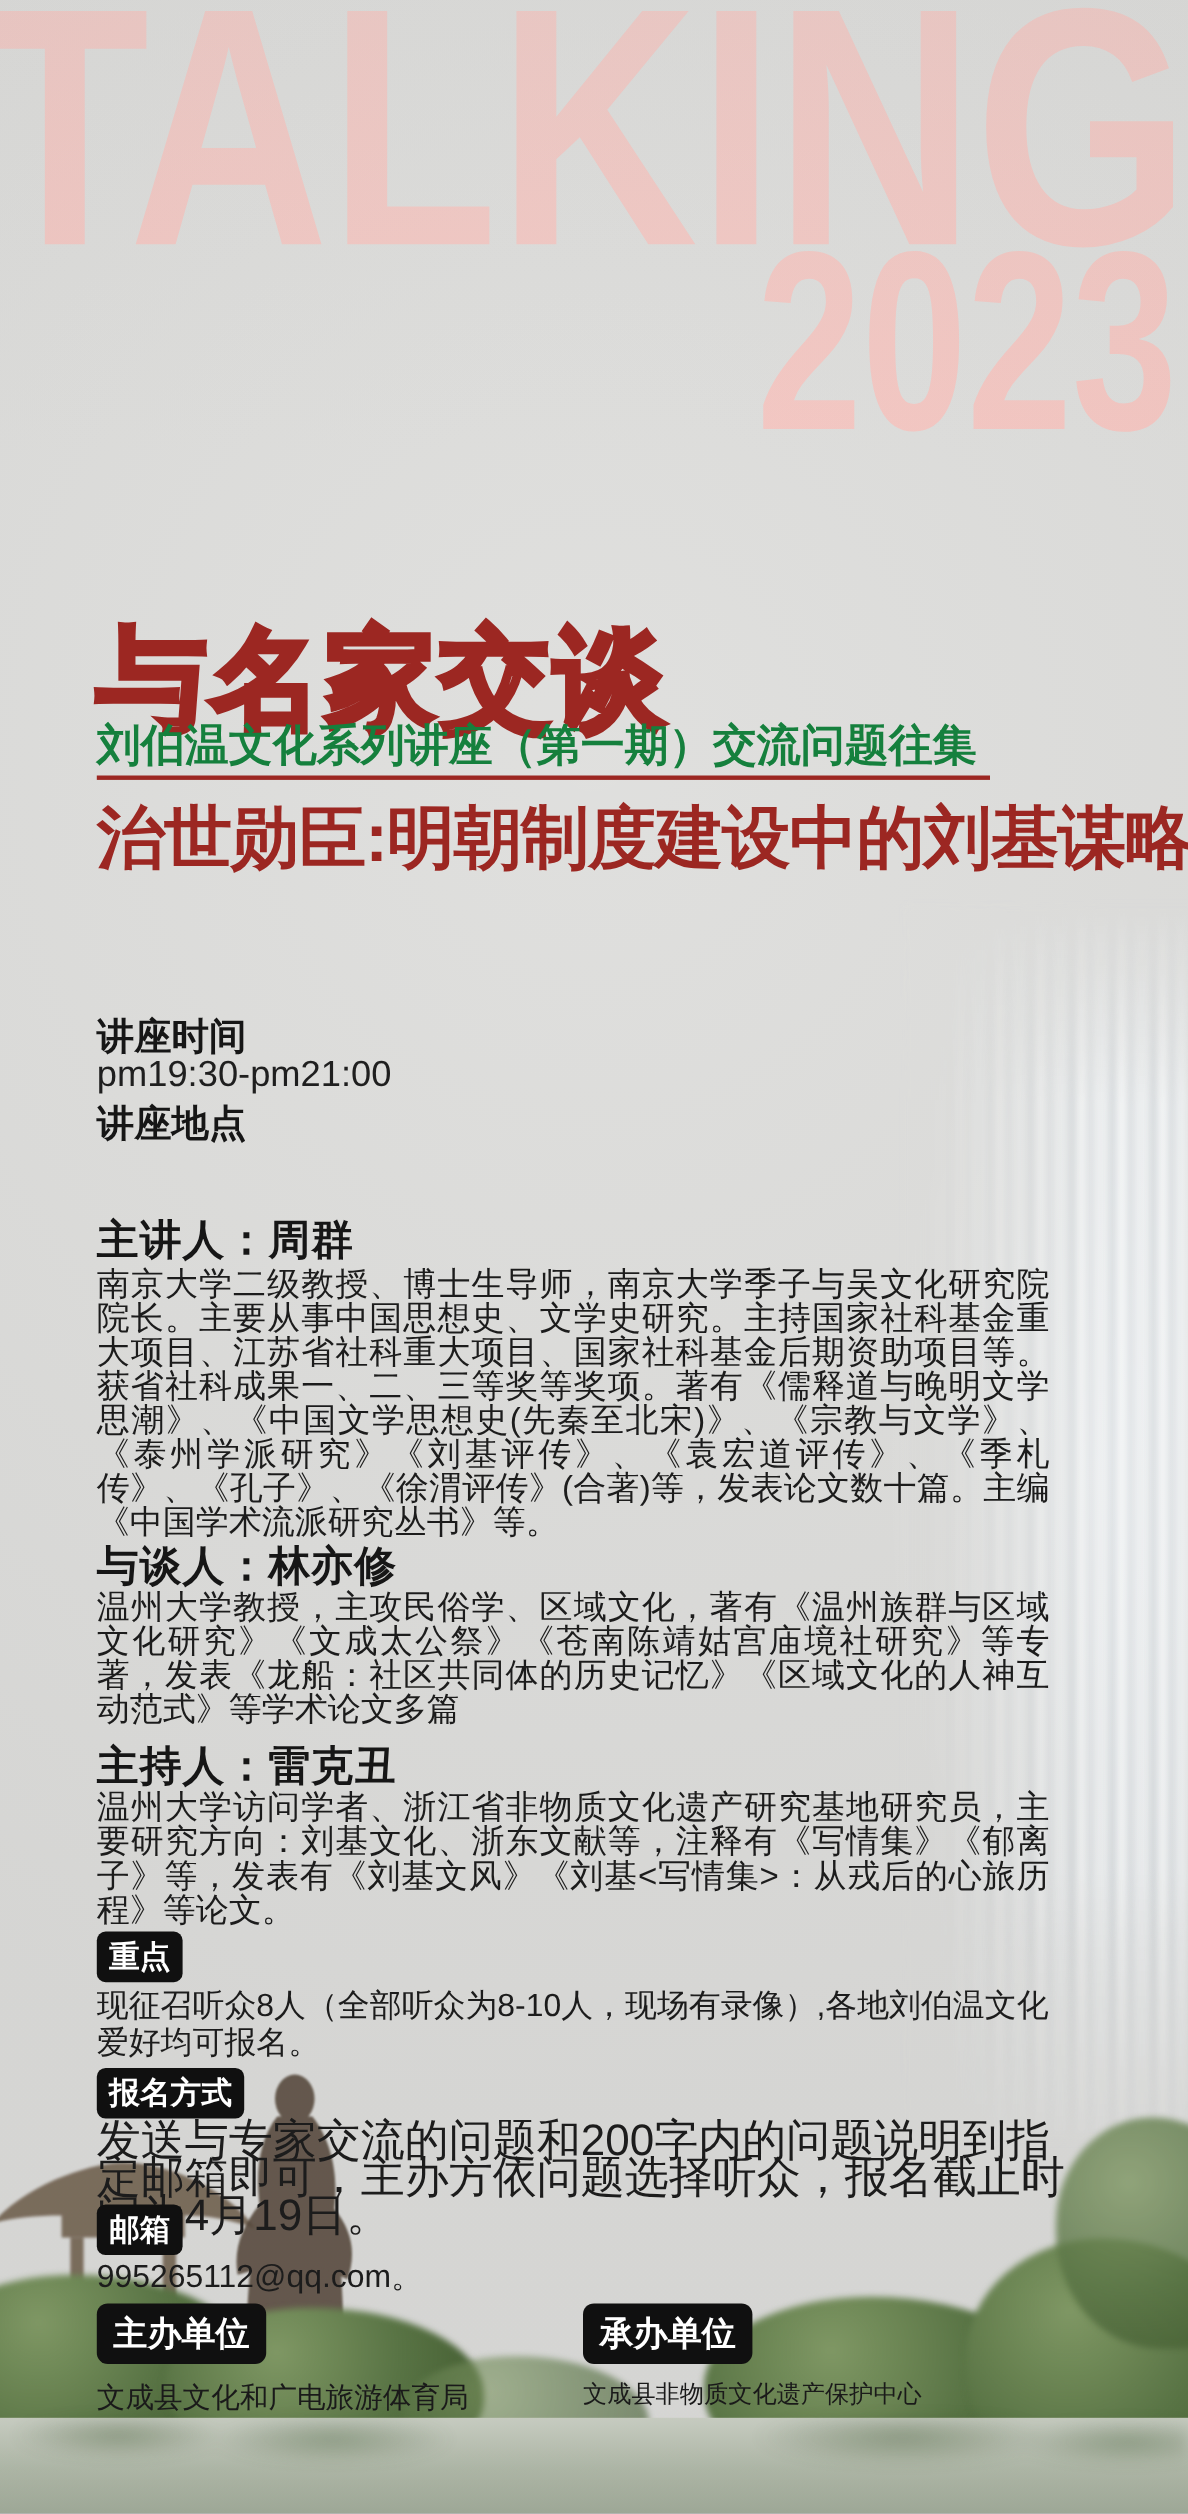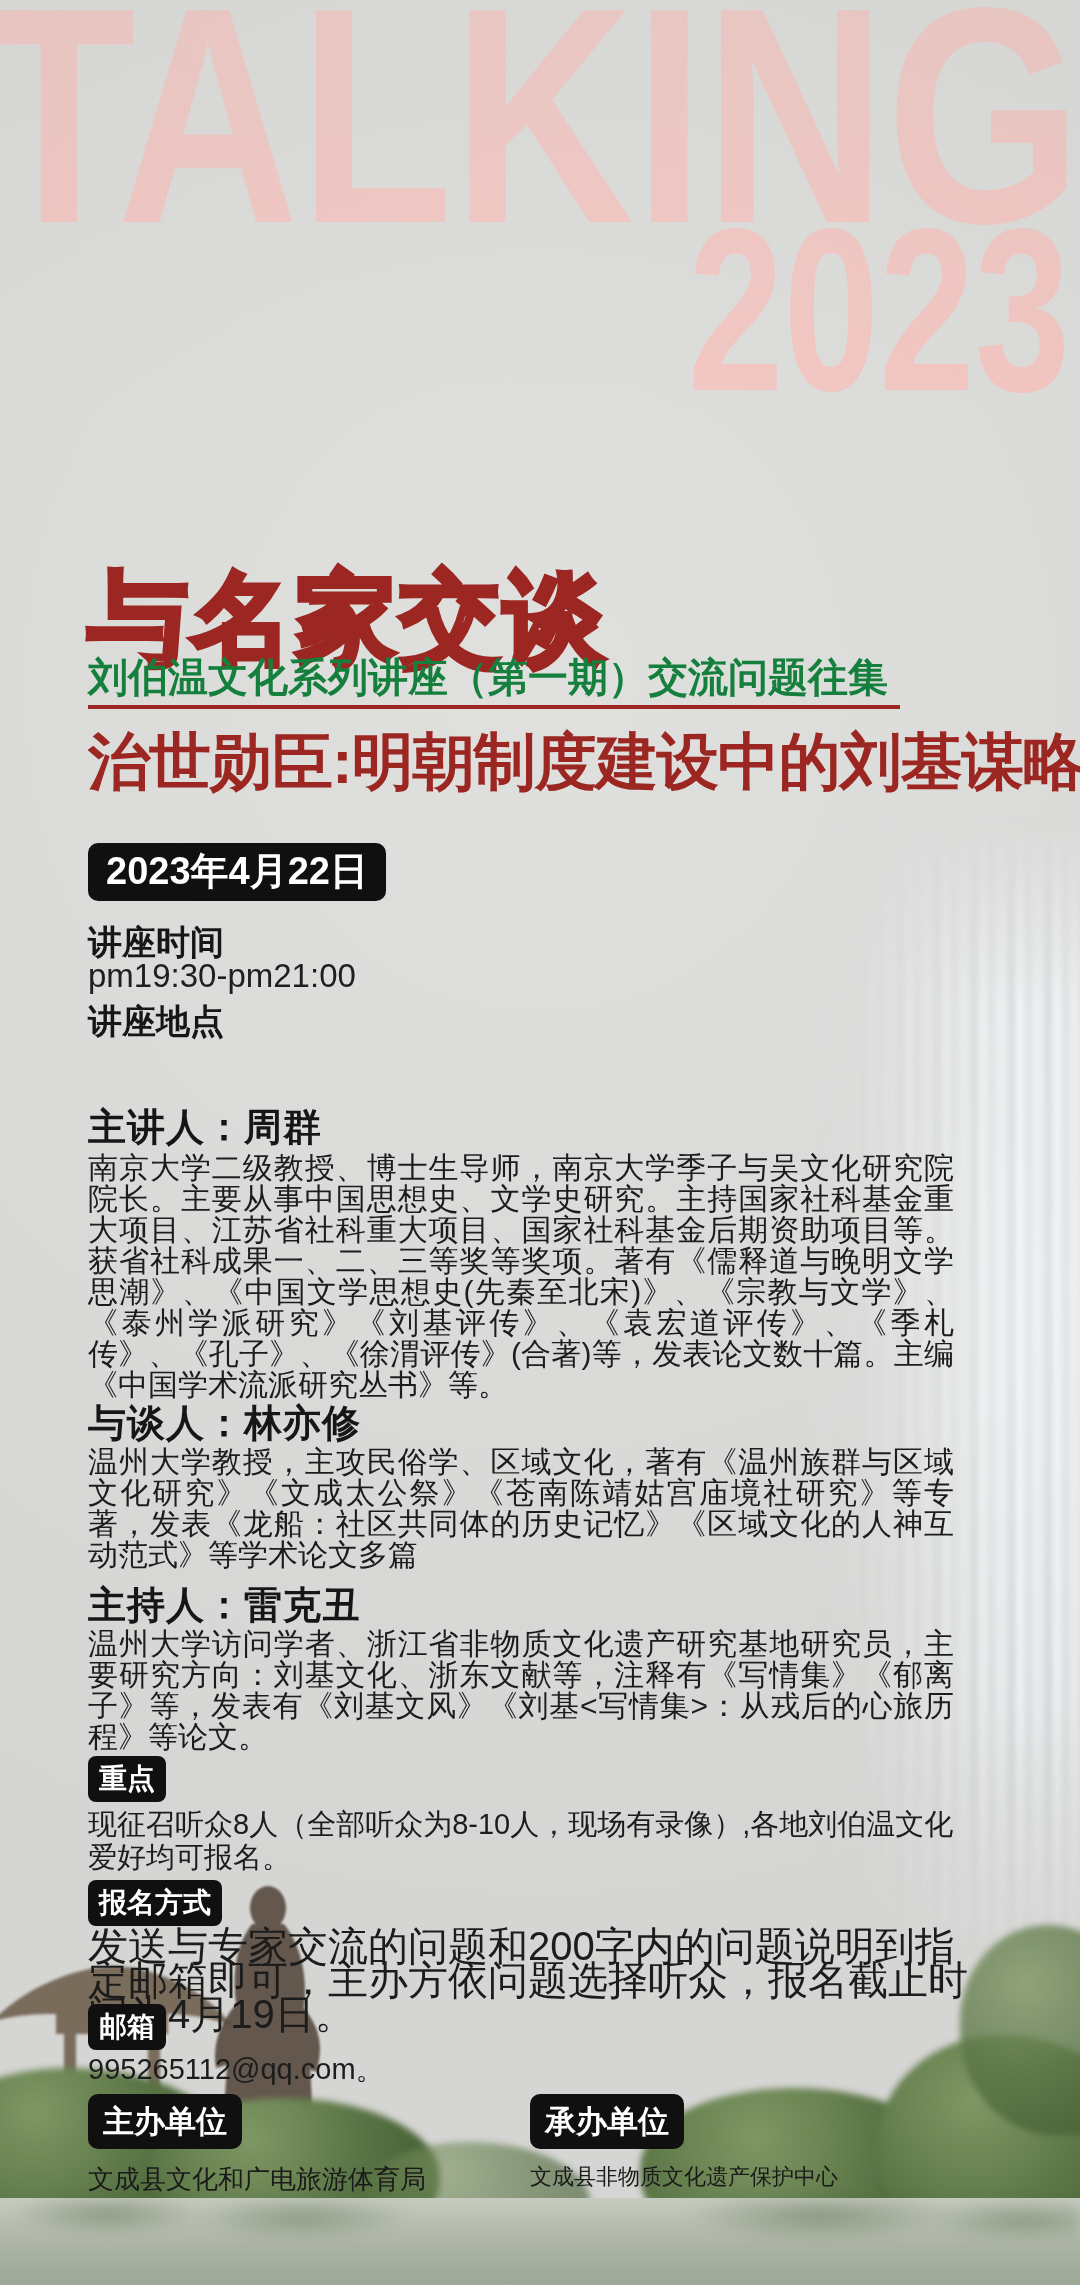--- a/index.html
+++ b/index.html
@@ -145,21 +145,20 @@
   <div class="tree t6"></div>
   <div class="water"></div>
 
   <div class="layer">
 
     <div class="abs calligraphy">与名家交谈</div>
     <div class="abs subtitle">刘伯温文化系列讲座（第一期）交流问题往集</div>
     <div class="abs red-underline"></div>
     <div class="abs main-title">治世勋臣:明朝制度建设中的刘基谋略</div>
 
-    <span class="abs badge date-badge">2023年4月22日</span>
 
     <div class="abs info-label lbl-time">讲座时间</div>
     <div class="abs info-value val-time">pm19:30-pm21:00</div>
     <div class="abs info-label lbl-venue">讲座地点</div>
 
     <div class="abs person-heading p1h">主讲人：周群</div>
     <div class="abs bio p1b">南京大学二级教授、博士生导师，南京大学季子与吴文化研究院院长。主要从事中国思想史、文学史研究。主持国家社科基金重大项目、江苏省社科重大项目、国家社科基金后期资助项目等。获省社科成果一、二、三等奖等奖项。著有《儒释道与晚明文学思潮》、《中国文学思想史(先秦至北宋)》、《宗教与文学》、《泰州学派研究》《刘基评传》、《袁宏道评传》、《季札传》、《孔子》、《徐渭评传》(合著)等，发表论文数十篇。主编《中国学术流派研究丛书》等。</div>
 
     <div class="abs person-heading p2h">与谈人：林亦修</div>
     <div class="abs bio p2b">温州大学教授，主攻民俗学、区域文化，著有《温州族群与区域文化研究》《文成太公祭》《苍南陈靖姑宫庙境社研究》等专著，发表《龙船：社区共同体的历史记忆》《区域文化的人神互动范式》等学术论文多篇</div>

